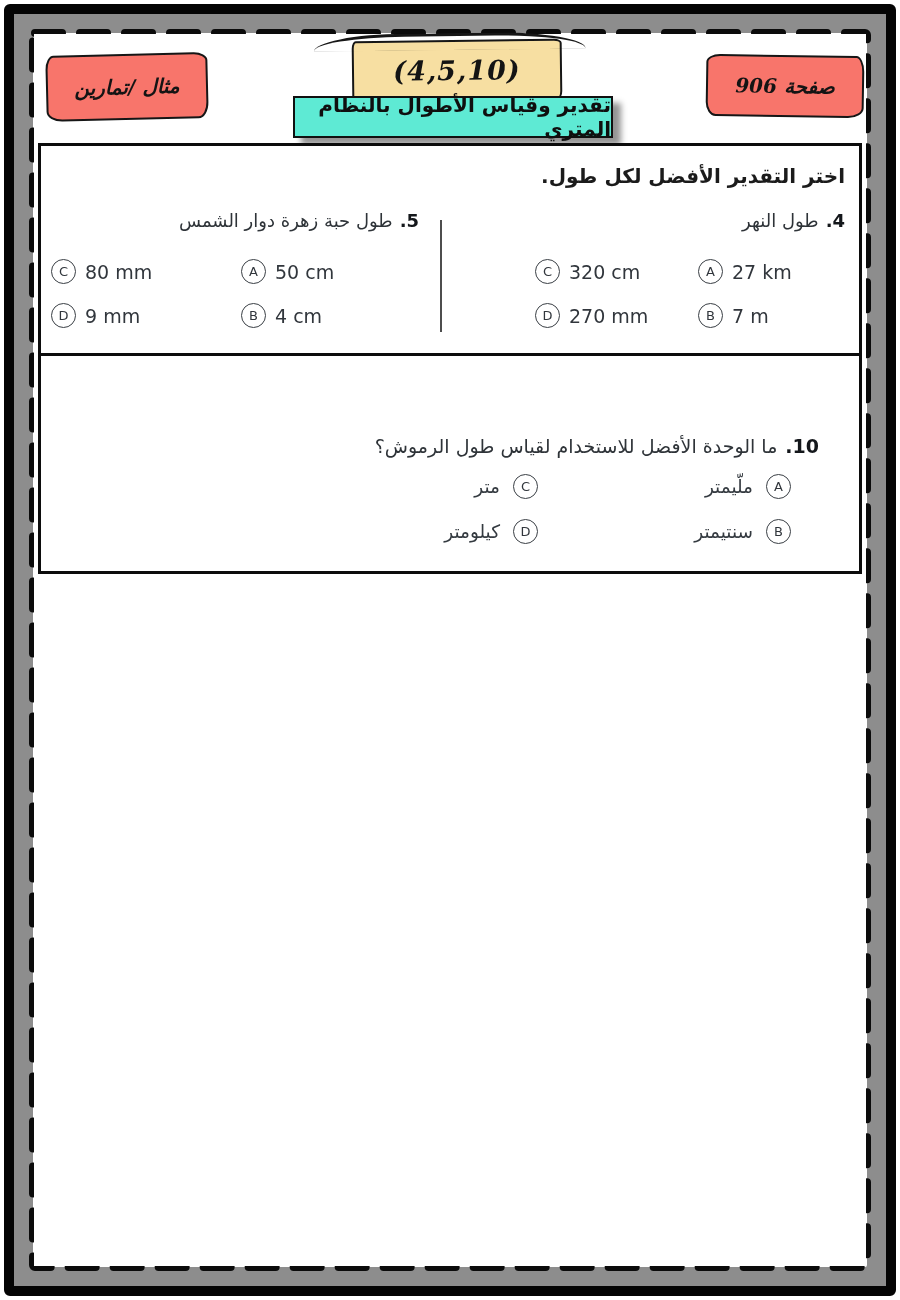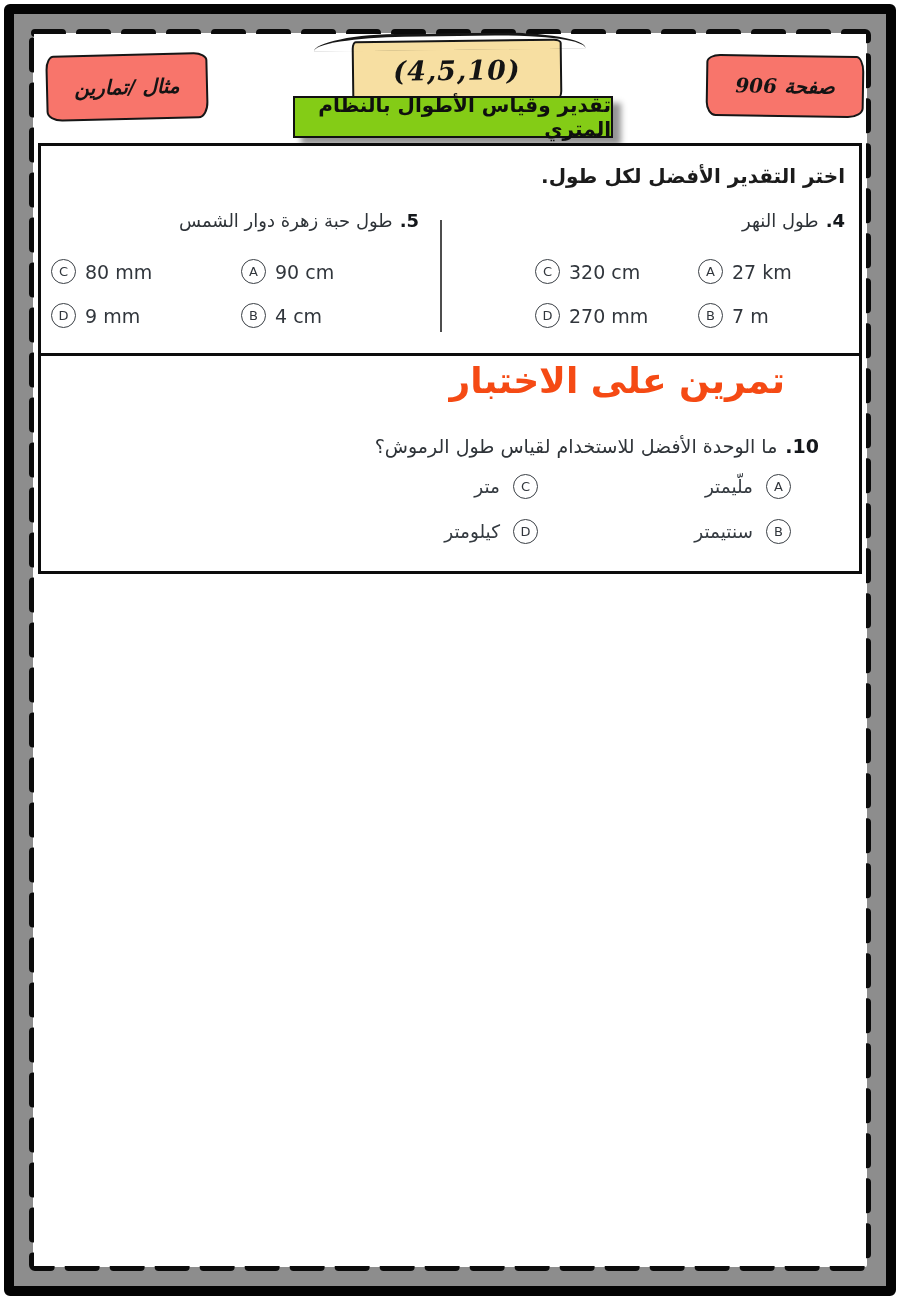--- a/index.html
+++ b/index.html
@@ -22,21 +22,21 @@
 
   .note{position:absolute;left:318px;top:6px;width:206px;height:57px;background:#f7dfa2;
         border:2.5px solid #161616;transform:rotate(-0.7deg);
         border-radius:4px 8px 5px 9px / 8px 4px 9px 5px;
         display:flex;align-items:center;justify-content:center;}
   .note::before{content:"";position:absolute;left:-40px;right:-26px;top:-9px;height:14px;
         border-top:3px solid #161616;border-radius:100% 100% 0 0 / 300% 300% 0 0;}
   .note-text{font-family:"DejaVu Serif",serif;font-style:italic;font-weight:700;
         font-size:27px;color:#141414;letter-spacing:1px;}
 
-  .title-box{position:absolute;left:259px;top:62px;width:316px;height:38px;background:#84cc16;
+  .title-box{position:absolute;left:259px;top:62px;width:316px;height:38px;background:#5eead4;
         border:2.5px solid #101010;box-shadow:8px 7px 6px #949494;
         display:flex;align-items:center;justify-content:center;direction:rtl;
         font-weight:700;font-size:20px;color:#0f0f0f;}
 
   
   .box{position:absolute;left:4px;width:824px;background:#fff;border:3px solid #0c0c0c;box-sizing:border-box;}
   .box1{top:109px;height:225px;}
   .box2{top:319px;height:221px;}
 
   .heading{position:absolute;top:18px;right:14px;direction:rtl;font-weight:700;
@@ -104,21 +104,21 @@
       </div>
 
       <div class="divider"></div>
 
       <div class="opt q5-c">
         <span class="circle">C</span>
         <span>80 mm</span>
       </div>
       <div class="opt q5-a">
         <span class="circle">A</span>
-        <span>90 cm</span>
+        <span>50 cm</span>
       </div>
       <div class="opt q5-d">
         <span class="circle">D</span>
         <span>9 mm</span>
       </div>
       <div class="opt q5-b">
         <span class="circle">B</span>
         <span>4 cm</span>
       </div>
 
@@ -134,21 +134,20 @@
         <span class="circle">D</span>
         <span>270 mm</span>
       </div>
       <div class="opt q4-b">
         <span class="circle">B</span>
         <span>7 m</span>
       </div>
     </div>
 
     <div class="box box2">
-      <div class="section2-title">تمرين على الاختبار</div>
 
       <div class="q10-label">
         <span class="num">10.</span><span>ما الوحدة الأفضل للاستخدام لقياس طول الرموش؟</span>
       </div>
 
       <div class="opt-rtl q10-a">
         <span class="circle">A</span>
         <span>ملّيمتر</span>
       </div>
       <div class="opt-rtl q10-c">

